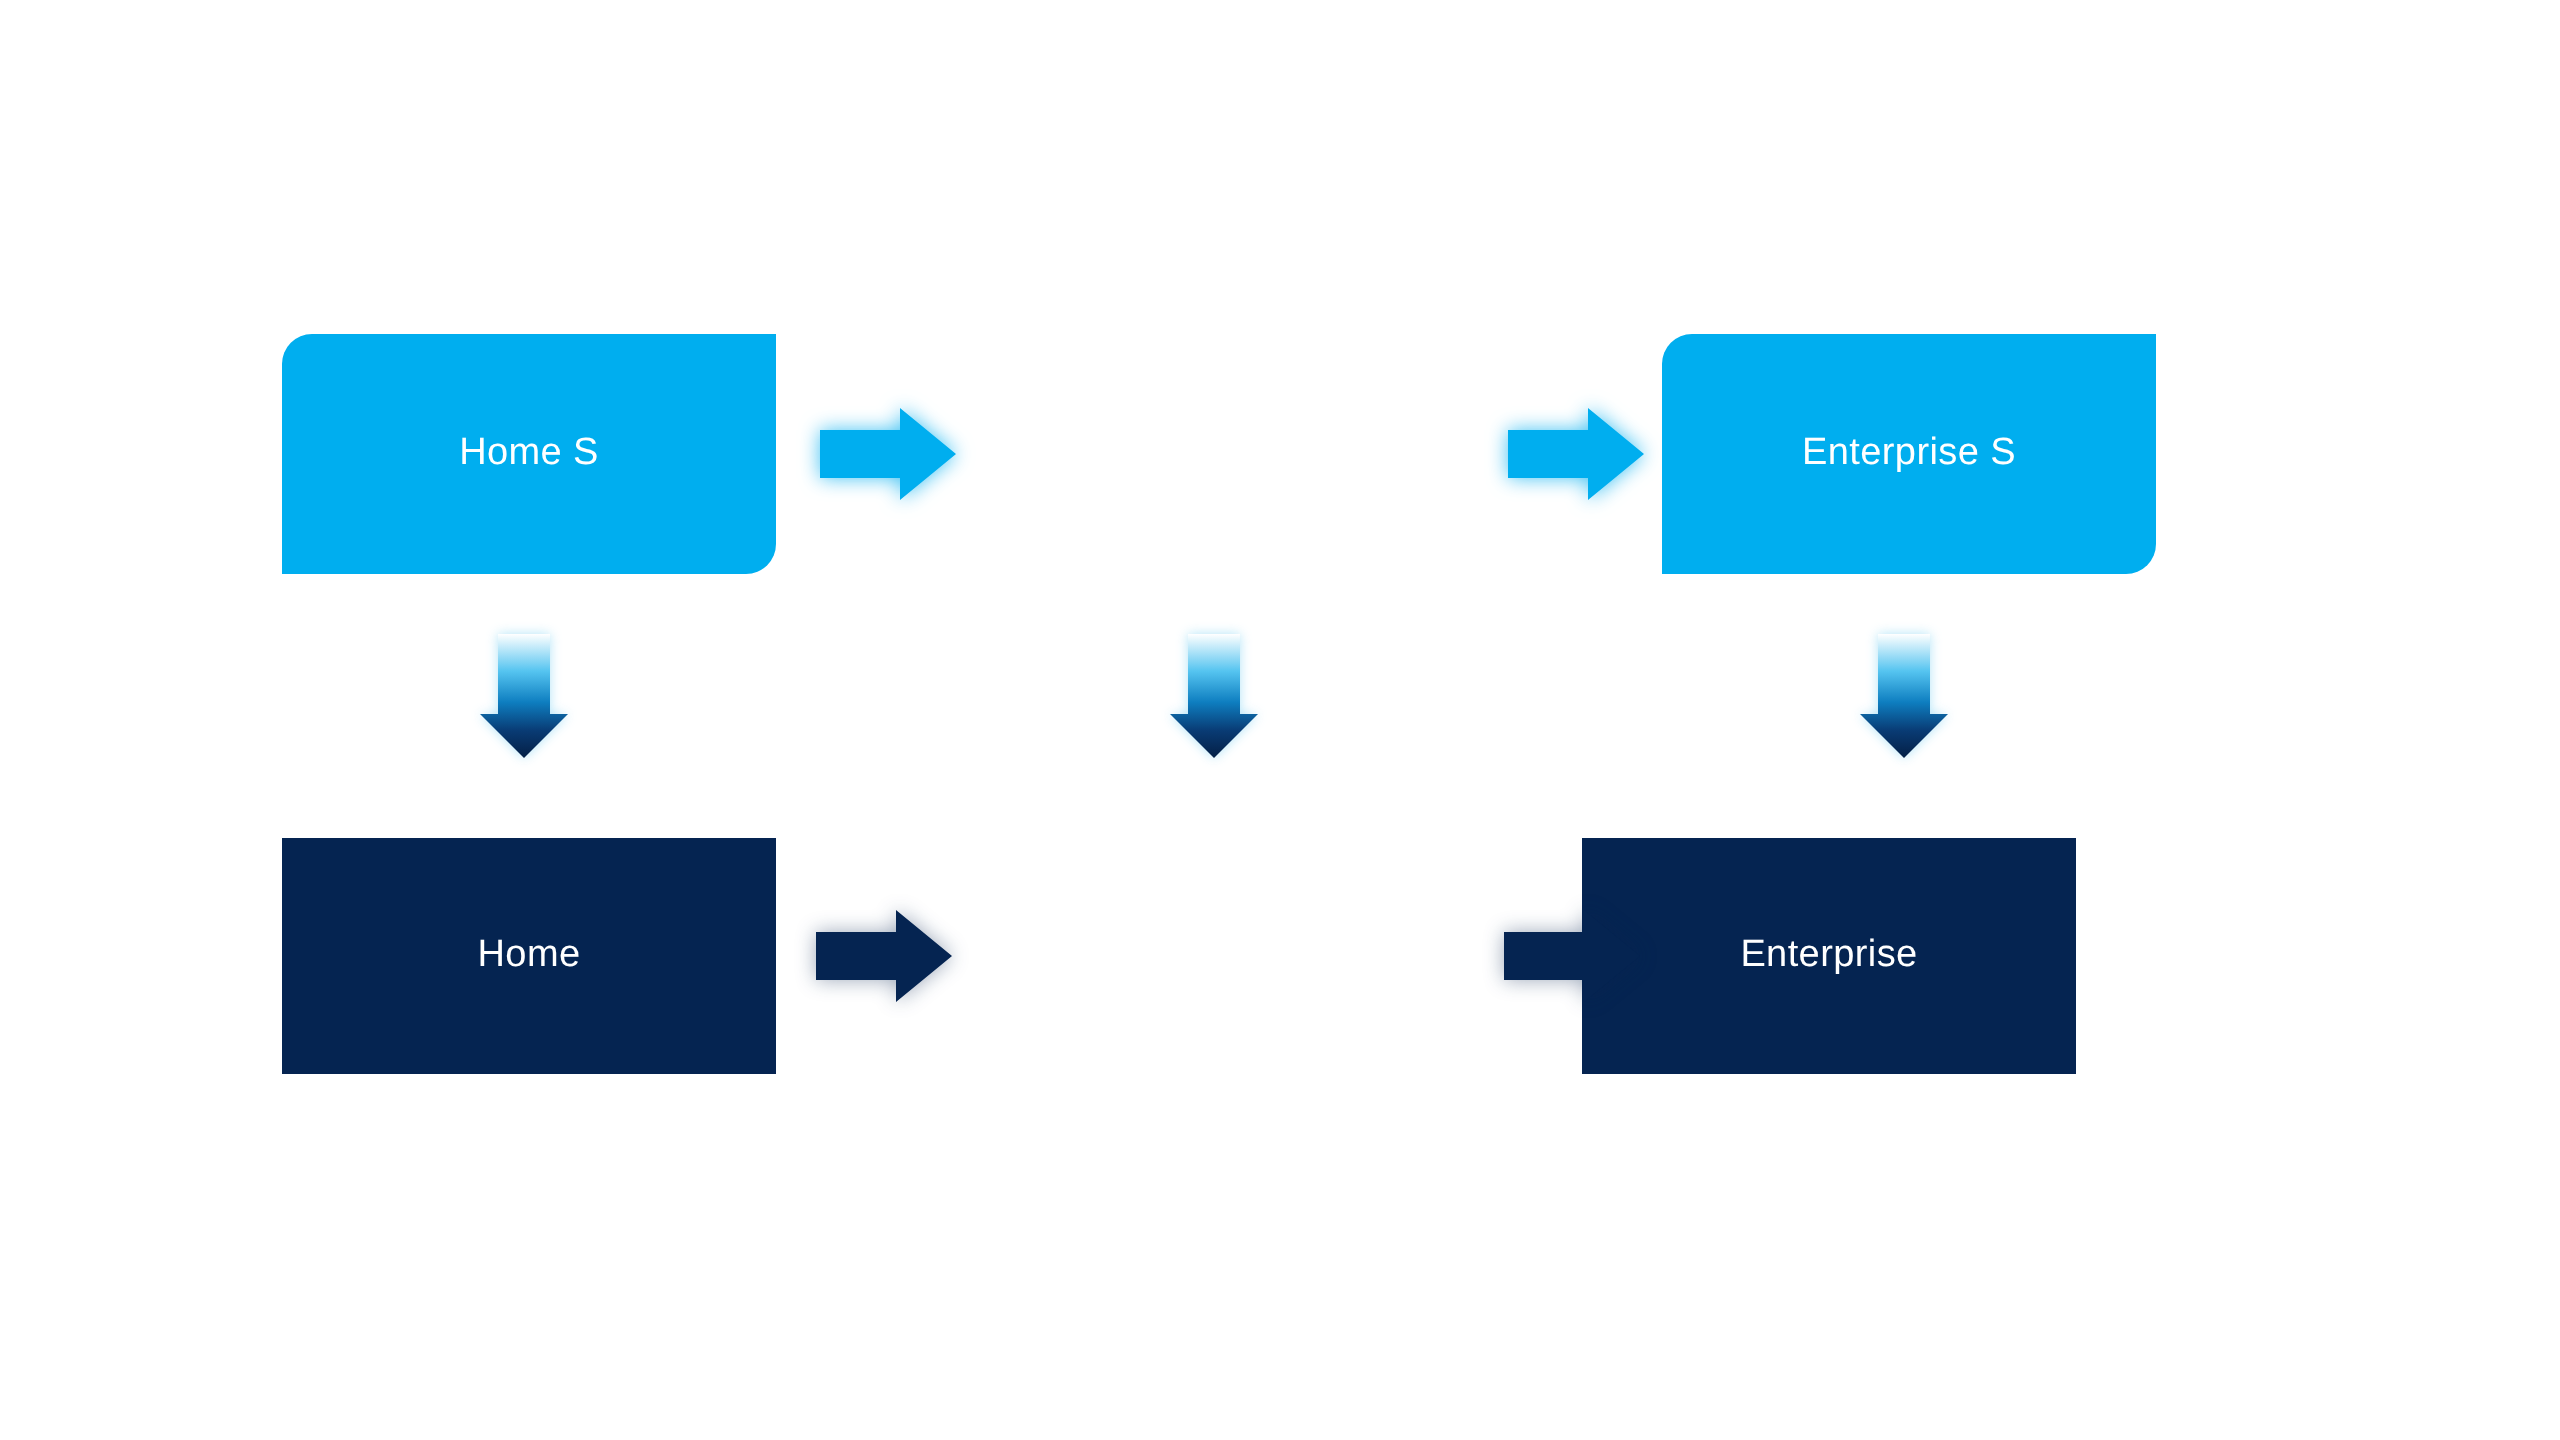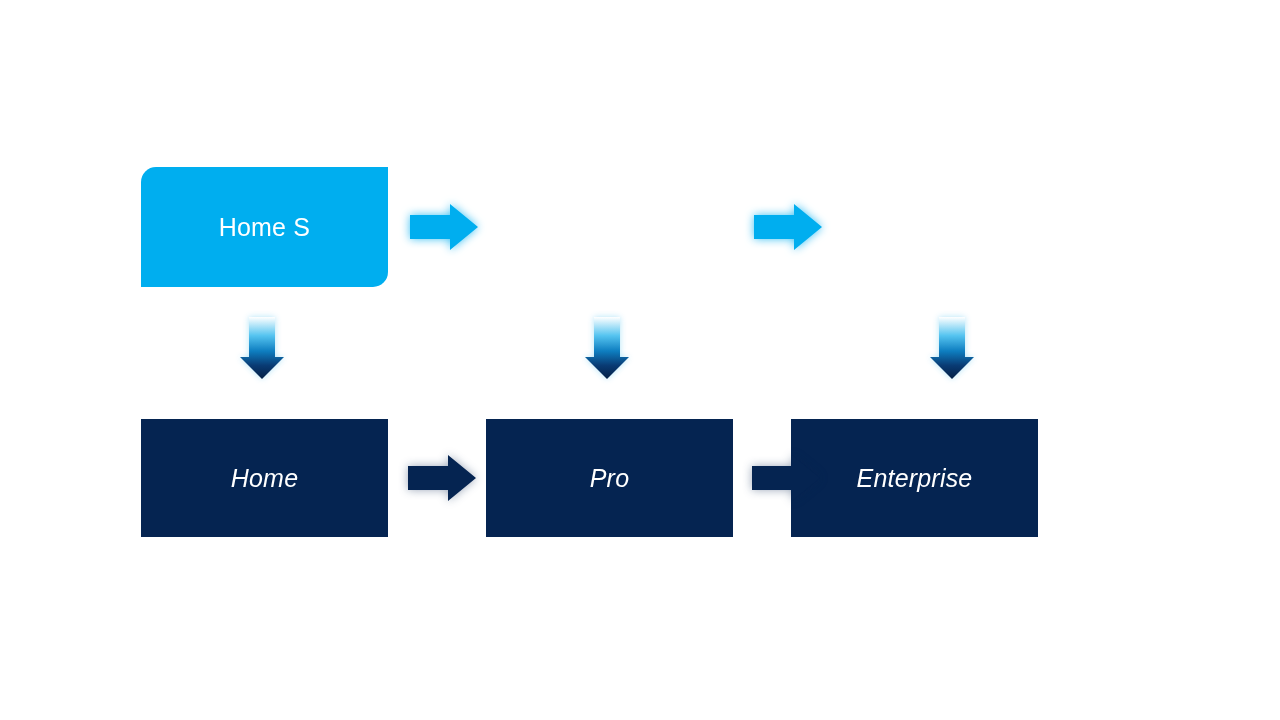--- a/index.html
+++ b/index.html
@@ -25,25 +25,24 @@
   .top-box {
     top: 167px;
     height: 120px;
     background: var(--top-box, #00AEEF);
     border-radius: 15px 0 15px 0;
   }
   .bottom-box {
     top: 419px;
     height: 118px;
     background: var(--bottom-box, #052451);
-    font-style: italic;
   }
   .node-label {
     color: var(--label-text, #fff);
-    font-size: 25px;
+    font-size: 19px;
     letter-spacing: 0.2px;
   }
 
   .arrow { position: absolute; display: block; }
   .right-arrow { width: 68px; height: 46px; }
   .top-arrow    { filter: drop-shadow(0 0 5px rgba(0, 174, 239, 0.75)); }
   .bottom-arrow { filter: drop-shadow(0 0 5px rgba(5, 36, 81, 0.40)); }
   .down-arrow {
     width: 44px; height: 62px;
     filter: drop-shadow(0 0 3px rgba(85, 196, 240, 0.45));
@@ -62,20 +61,23 @@
         <stop offset="0.55" stop-color="#0E7EC0"></stop>
         <stop offset="0.78" stop-color="#093B74"></stop>
         <stop offset="1" stop-color="#041F45"></stop>
       </linearGradient>
     </defs>
   </svg>
 
   <div class="box top-box" style="left:141px">
     <span class="node-label">Home S</span>
   </div>
+  <div class="box top-box" style="left:831px">
+    <span class="node-label">Enterprise S</span>
+  </div>
 
   <svg class="arrow right-arrow top-arrow" style="left:410px; top:204px" viewBox="0 0 68 46">
     <polygon points="0,11 40,11 40,0 68,23 40,46 40,35 0,35" fill="#00AEEF"></polygon>
   </svg>
   <svg class="arrow right-arrow top-arrow" style="left:754px; top:204px" viewBox="0 0 68 46">
     <polygon points="0,11 40,11 40,0 68,23 40,46 40,35 0,35" fill="#00AEEF"></polygon>
   </svg>
 
   <svg class="arrow down-arrow" style="left:240px; top:317px" viewBox="0 0 44 62">
     <polygon points="9,0 35,0 35,40 44,40 22,62 0,40 9,40" fill="url(#downGrad)"></polygon>
@@ -83,23 +85,20 @@
   <svg class="arrow down-arrow" style="left:585px; top:317px" viewBox="0 0 44 62">
     <polygon points="9,0 35,0 35,40 44,40 22,62 0,40 9,40" fill="url(#downGrad)"></polygon>
   </svg>
   <svg class="arrow down-arrow" style="left:930px; top:317px" viewBox="0 0 44 62">
     <polygon points="9,0 35,0 35,40 44,40 22,62 0,40 9,40" fill="url(#downGrad)"></polygon>
   </svg>
 
   <div class="box bottom-box" style="left:141px">
     <span class="node-label">Home</span>
   </div>
-  <div class="box bottom-box" style="left:486px">
-    <span class="node-label">Pro</span>
-  </div>
   <div class="box bottom-box" style="left:791px">
     <span class="node-label">Enterprise</span>
   </div>
 
   <svg class="arrow right-arrow bottom-arrow" style="left:408px; top:455px" viewBox="0 0 68 46">
     <polygon points="0,11 40,11 40,0 68,23 40,46 40,35 0,35" fill="#052451"></polygon>
   </svg>
   <svg class="arrow right-arrow bottom-arrow" style="left:752px; top:455px" viewBox="0 0 68 46">
     <polygon points="0,11 40,11 40,0 68,23 40,46 40,35 0,35" fill="#052451"></polygon>
   </svg>

